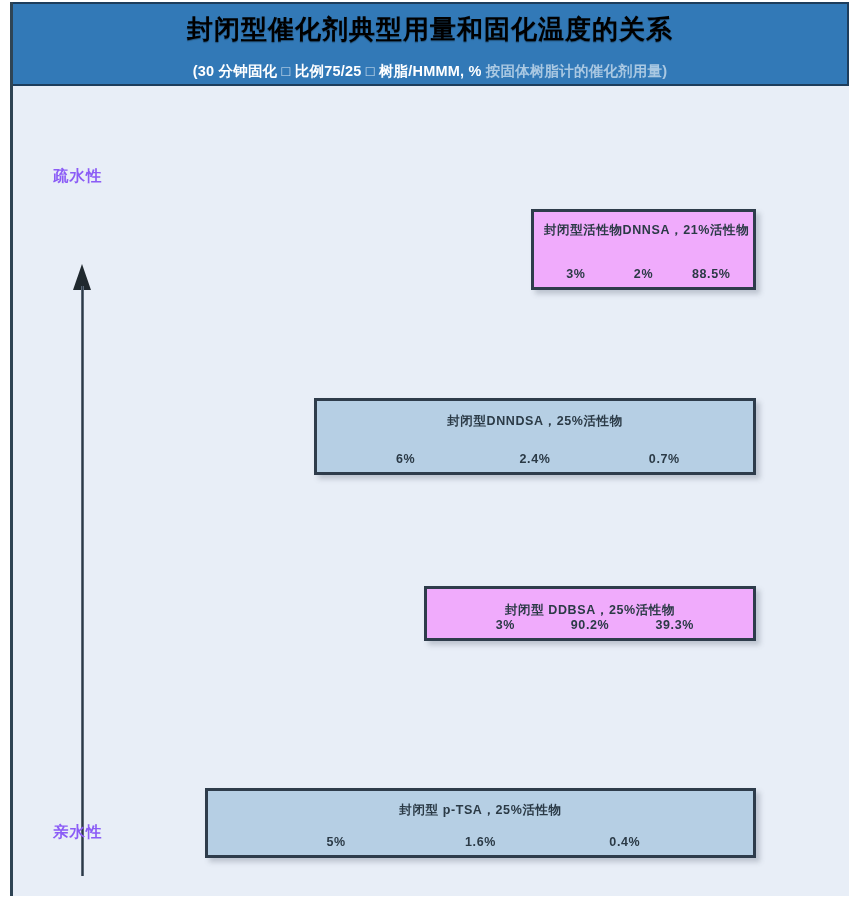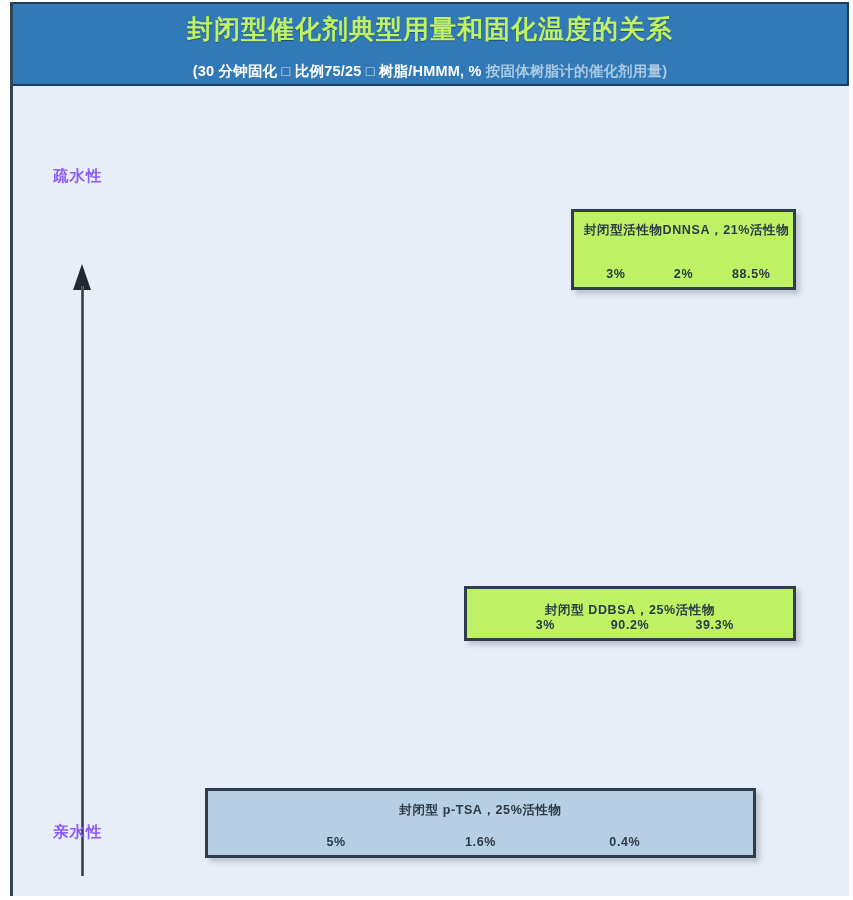--- a/index.html
+++ b/index.html
@@ -40,21 +40,21 @@
     color: #ffffff;
     text-align: center;
     overflow: hidden;
   }
   #header-title {
     margin-top: 10px;
     font-size: 26px;
     font-weight: bold;
     letter-spacing: 1px;
     line-height: 1.2;
-    color: #bef264;
+    color: #000000;
     text-shadow: 0 1px 1px rgba(0,0,0,.35);
   }
   #header-subtitle {
     margin-top: 17px;
     font-size: 14.5px;
     font-weight: bold;
     color: #ffffff;
     letter-spacing: .2px;
   }
   #header-subtitle .dim {
@@ -108,21 +108,21 @@
   #axis-label-bottom { left: 40px; top: 736px; }
 
   
   .box {
     position: absolute;
     box-sizing: border-box;
     border: 3px solid #2e3c4b;
     box-shadow: 4px 4px 5px rgba(90,100,115,.30);
     overflow: hidden;
   }
-  .box.green { background: #bef264; margin-left: 40px; }
+  .box.green { background: #f0abfc; }
   .box.blue  { background: #b6cfe4; }
 
   .box-title {
     position: absolute;
     left: 0;
     right: 0;
     text-align: center;
     font-size: 12.5px;
     font-weight: bold;
     color: #2b3a46;
@@ -180,20 +180,28 @@
 
     <div class="box green" id="box-dnnsa">
       <div class="box-title">封闭型活性物DNNSA，21%活性物</div>
       <div class="box-values">
         <span>3%</span>
         <span>2%</span>
         <span>88.5%</span>
       </div>
     </div>
 
+    <div class="box blue" id="box-dnndsa">
+      <div class="box-title">封闭型DNNDSA，25%活性物</div>
+      <div class="box-values">
+        <span>6%</span>
+        <span>2.4%</span>
+        <span>0.7%</span>
+      </div>
+    </div>
 
     <div class="box green" id="box-ddbsa">
       <div class="box-title">封闭型 DDBSA，25%活性物</div>
       <div class="box-values">
         <span>3%</span>
         <span>90.2%</span>
         <span>39.3%</span>
       </div>
     </div>
 

